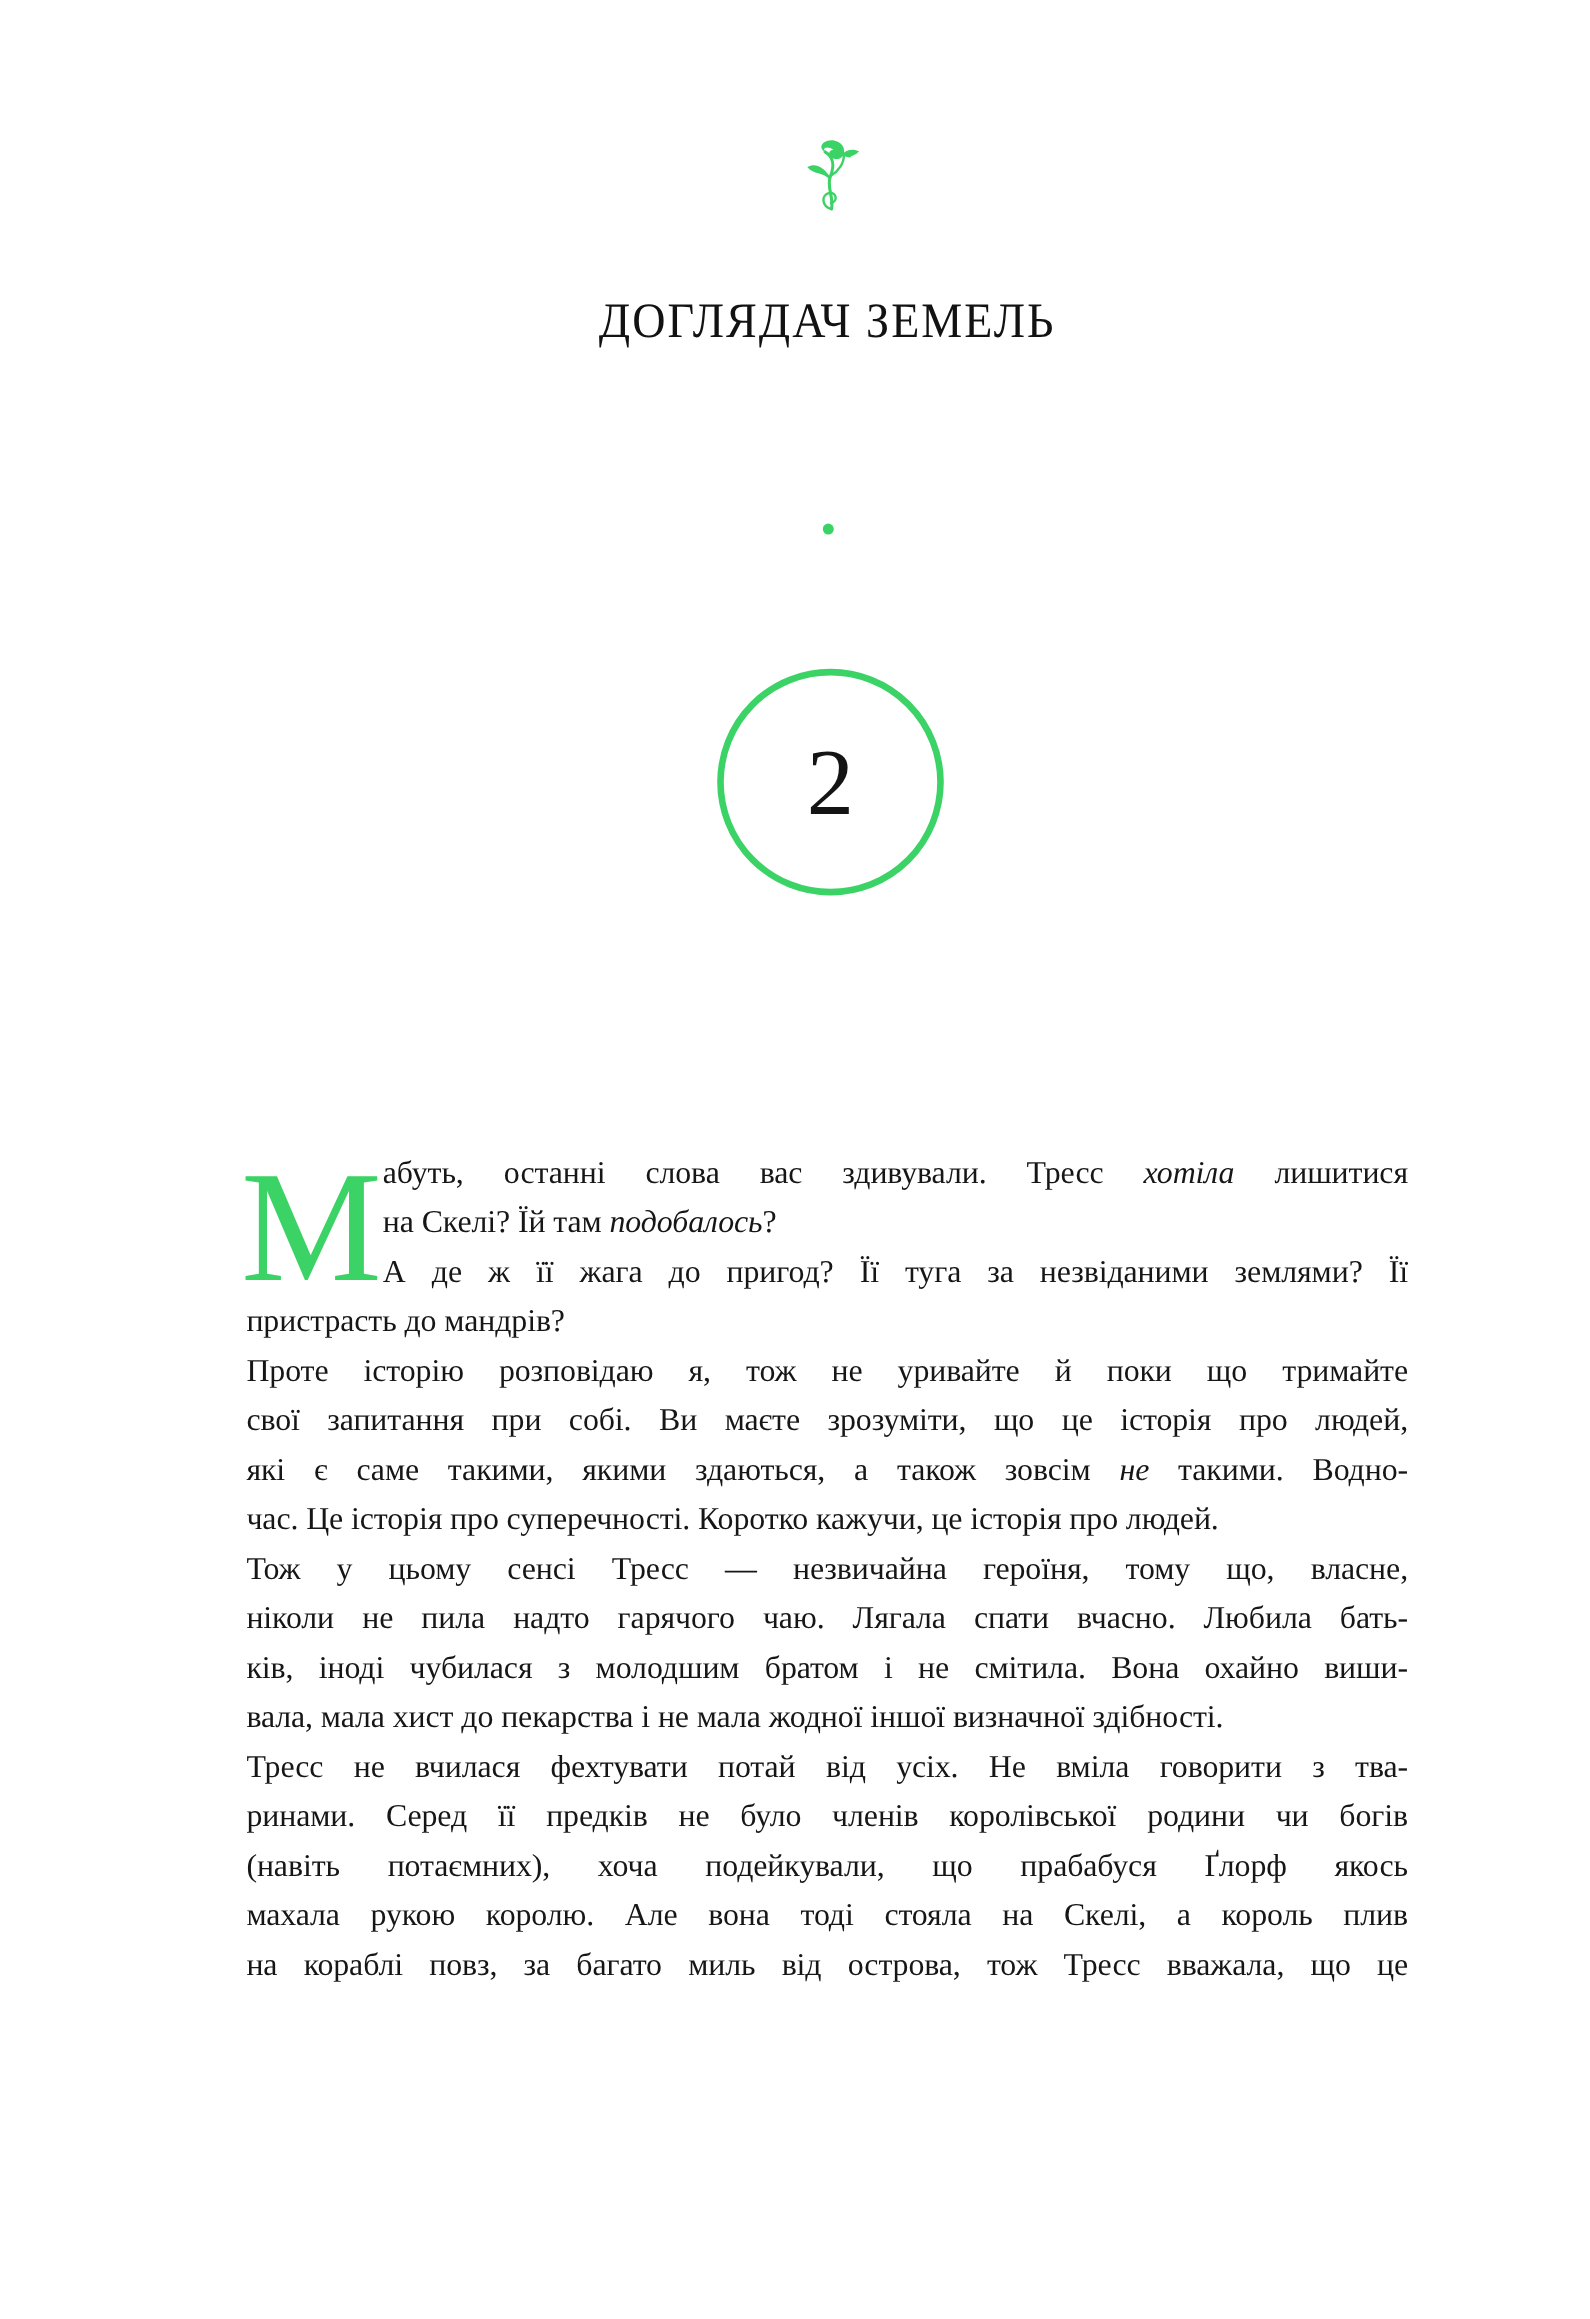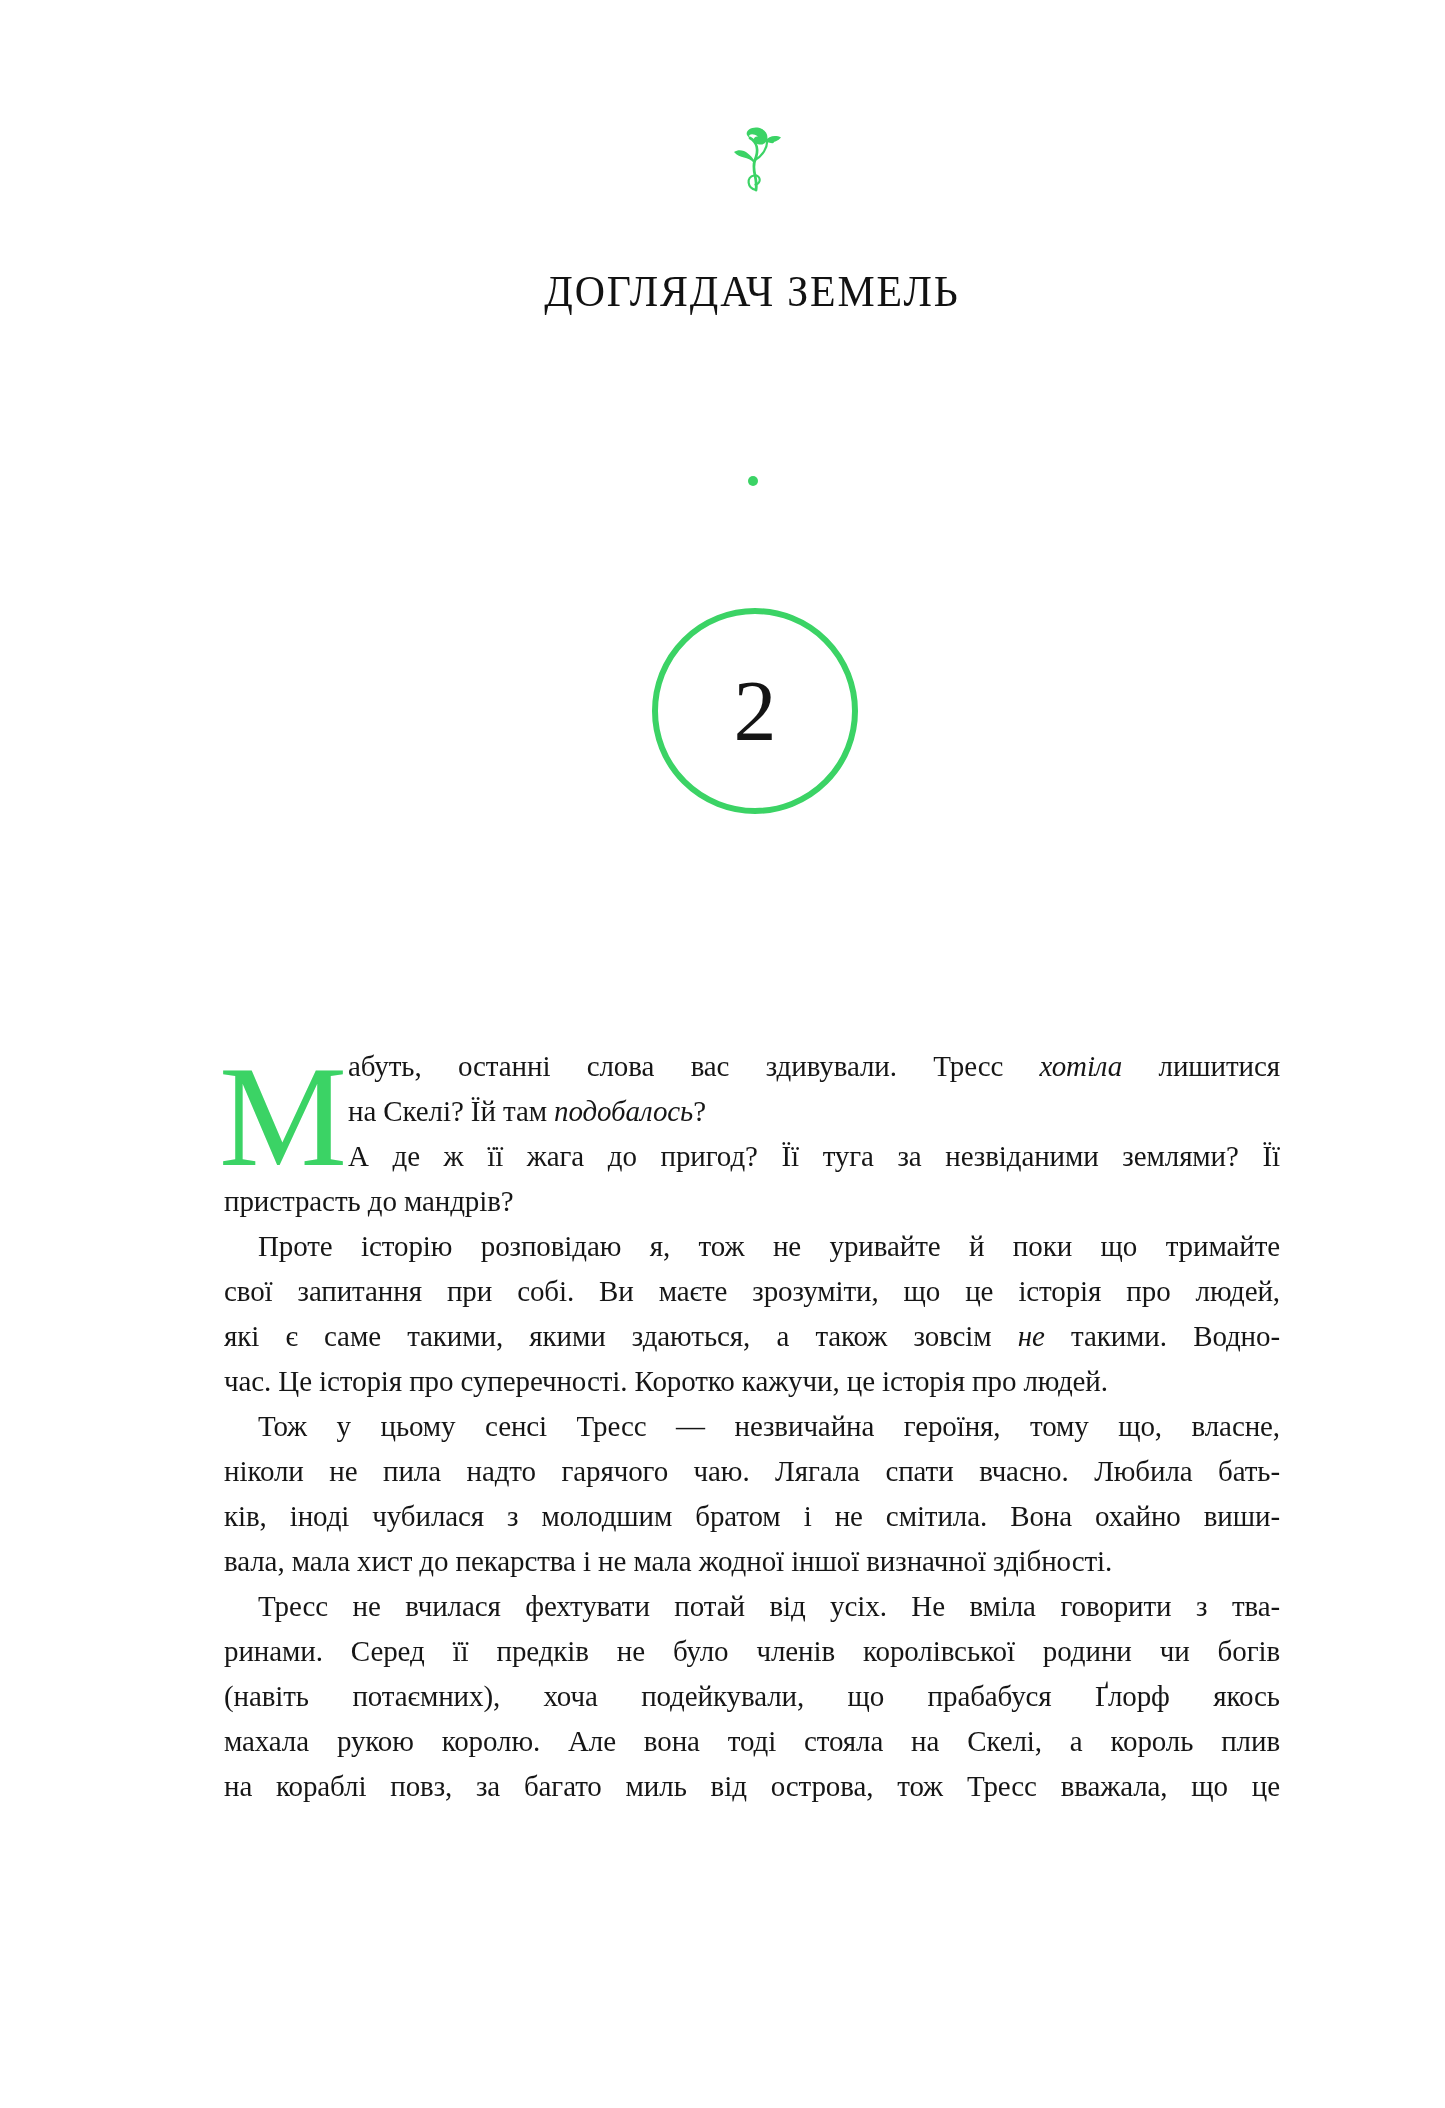--- a/index.html
+++ b/index.html
@@ -45,21 +45,21 @@
   }
   .body-text {
     position:absolute; left:224px; top:1044px; width:1056px;
     font-size:29px; line-height:45px;
     letter-spacing:-0.1px;
     color:#161616;
   }
   .body-text .line { text-align:justify; text-align-last:left; }
   .body-text .line.just { text-align-last:justify; }
   .body-text .line.ind-drop { margin-left:124px; }
-  .body-text .line.ind-para { margin-left:34px; }
+  .body-text .line.ind-para { }
   .body-text .it { font-style:italic; }
   .page-number-row {
     position:absolute; left:224px; top:1901px; width:1056px;
     text-align:center;
     font-family:Liberation Serif, serif;
     font-size:29px; color:#222222;
   }
   .ornament-bottom { position:absolute; left:733px; top:1944px; }
 </style>
 </head>

